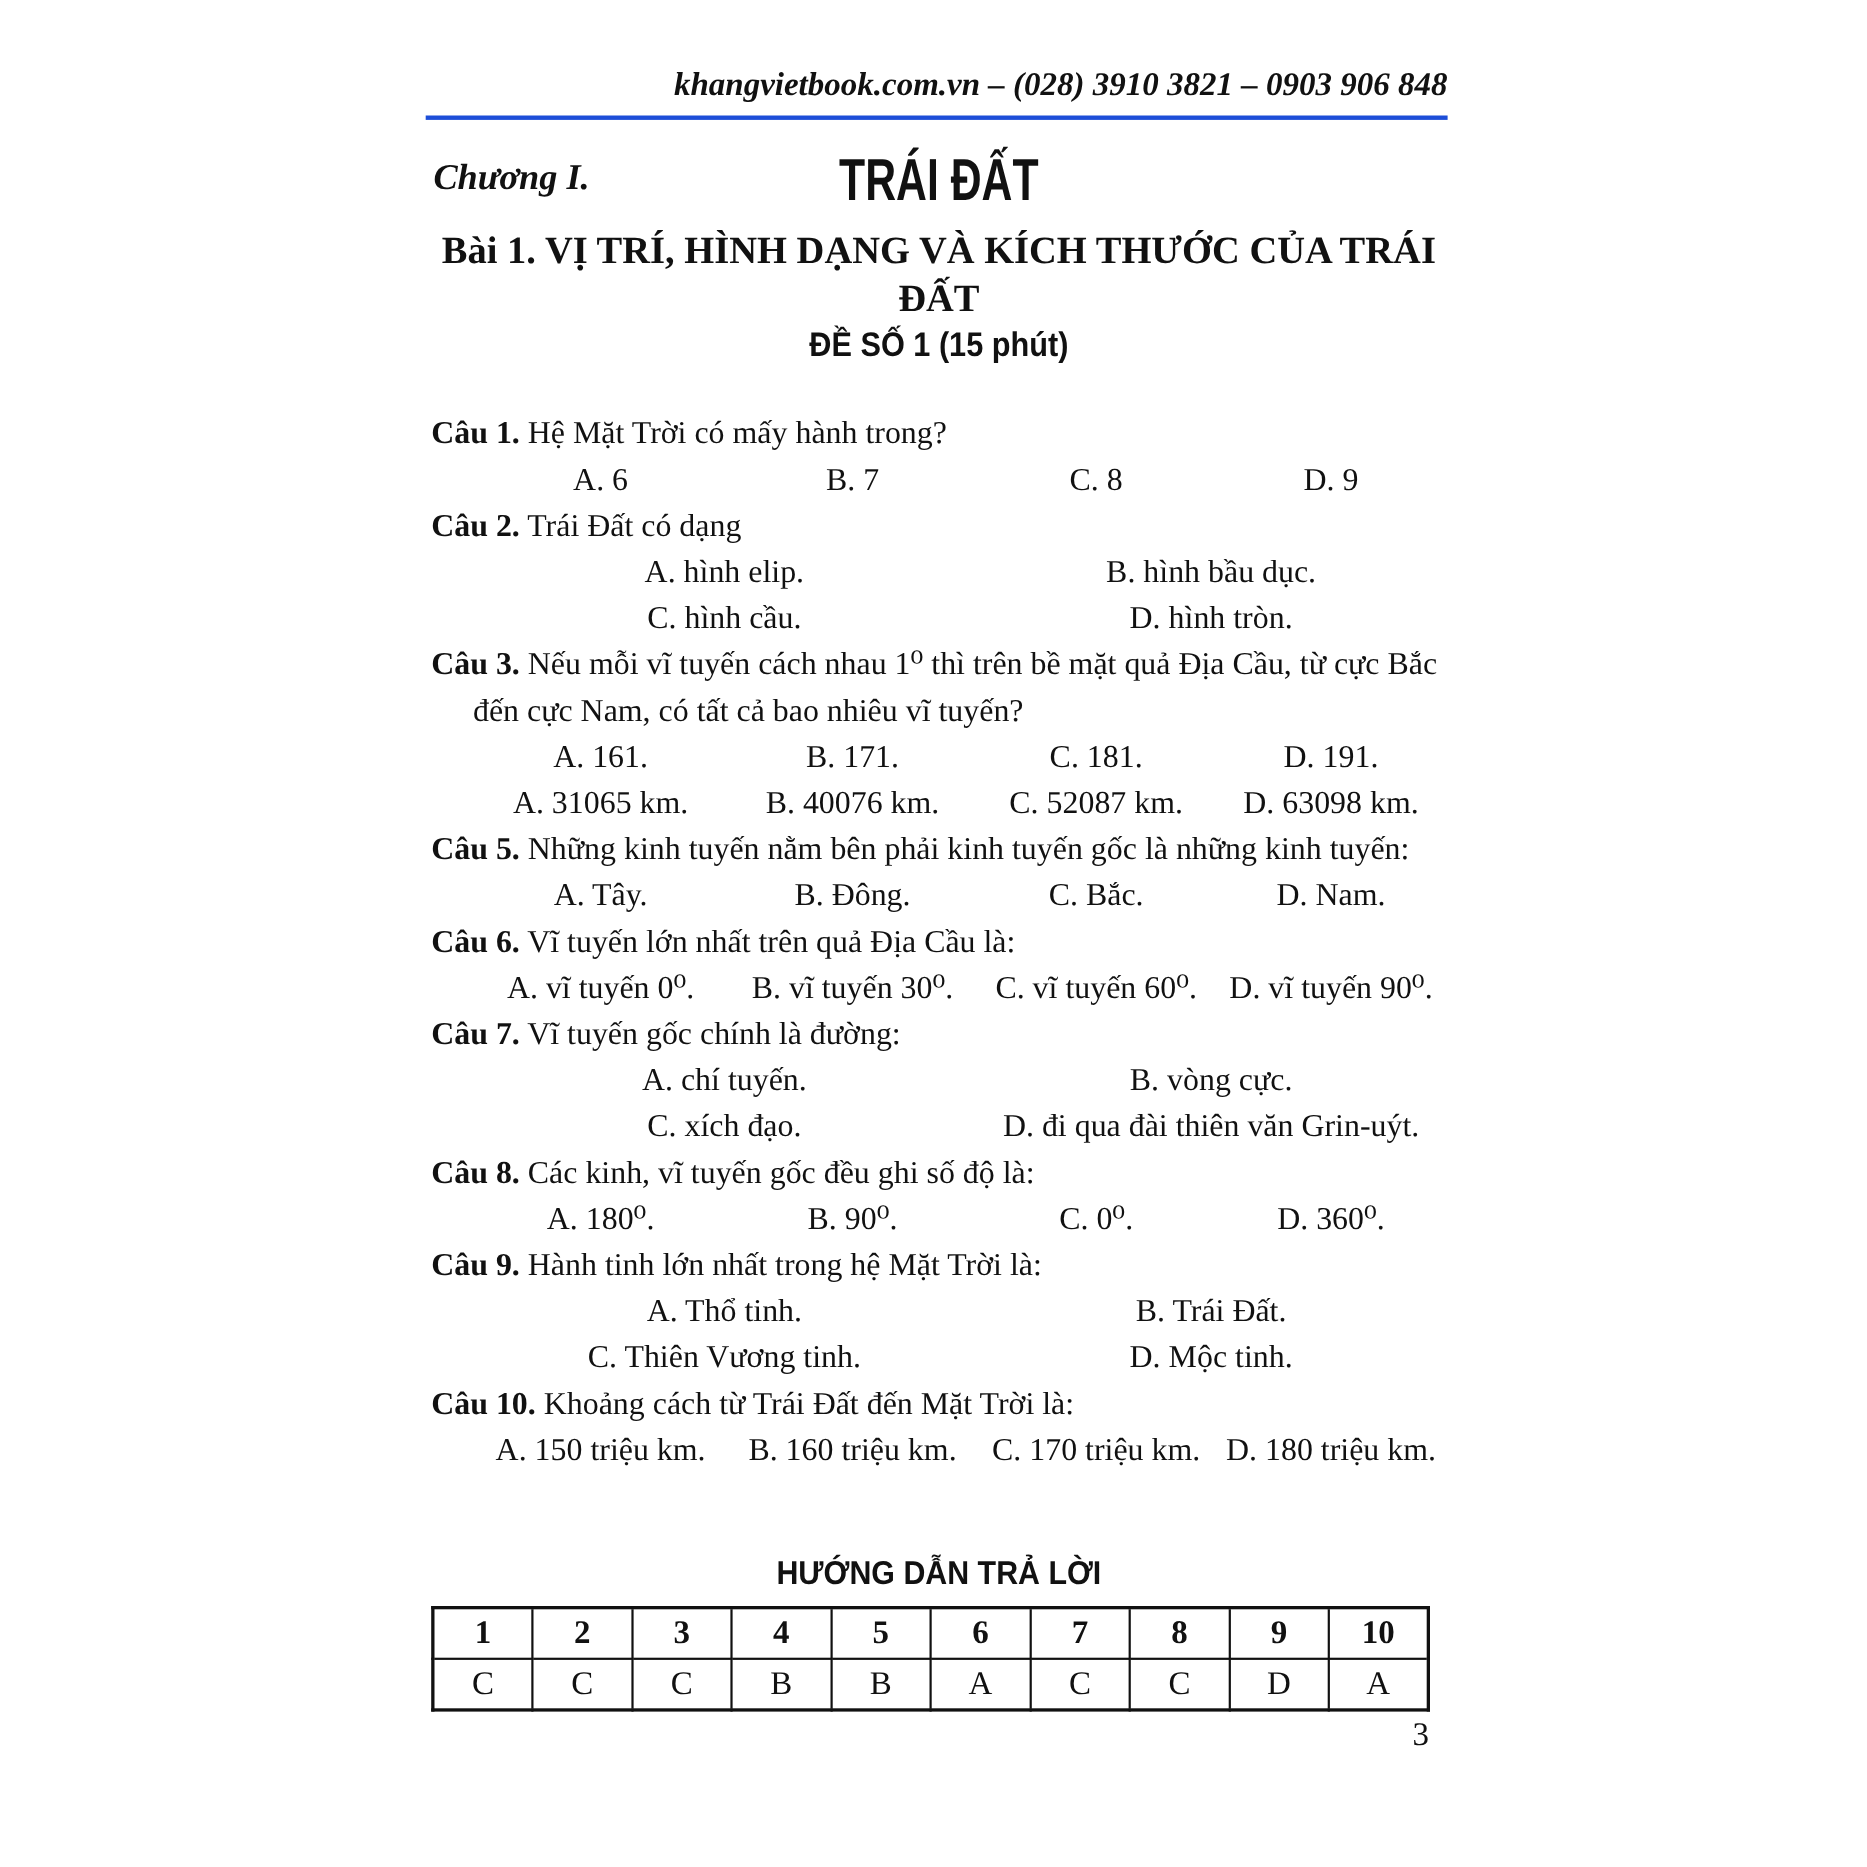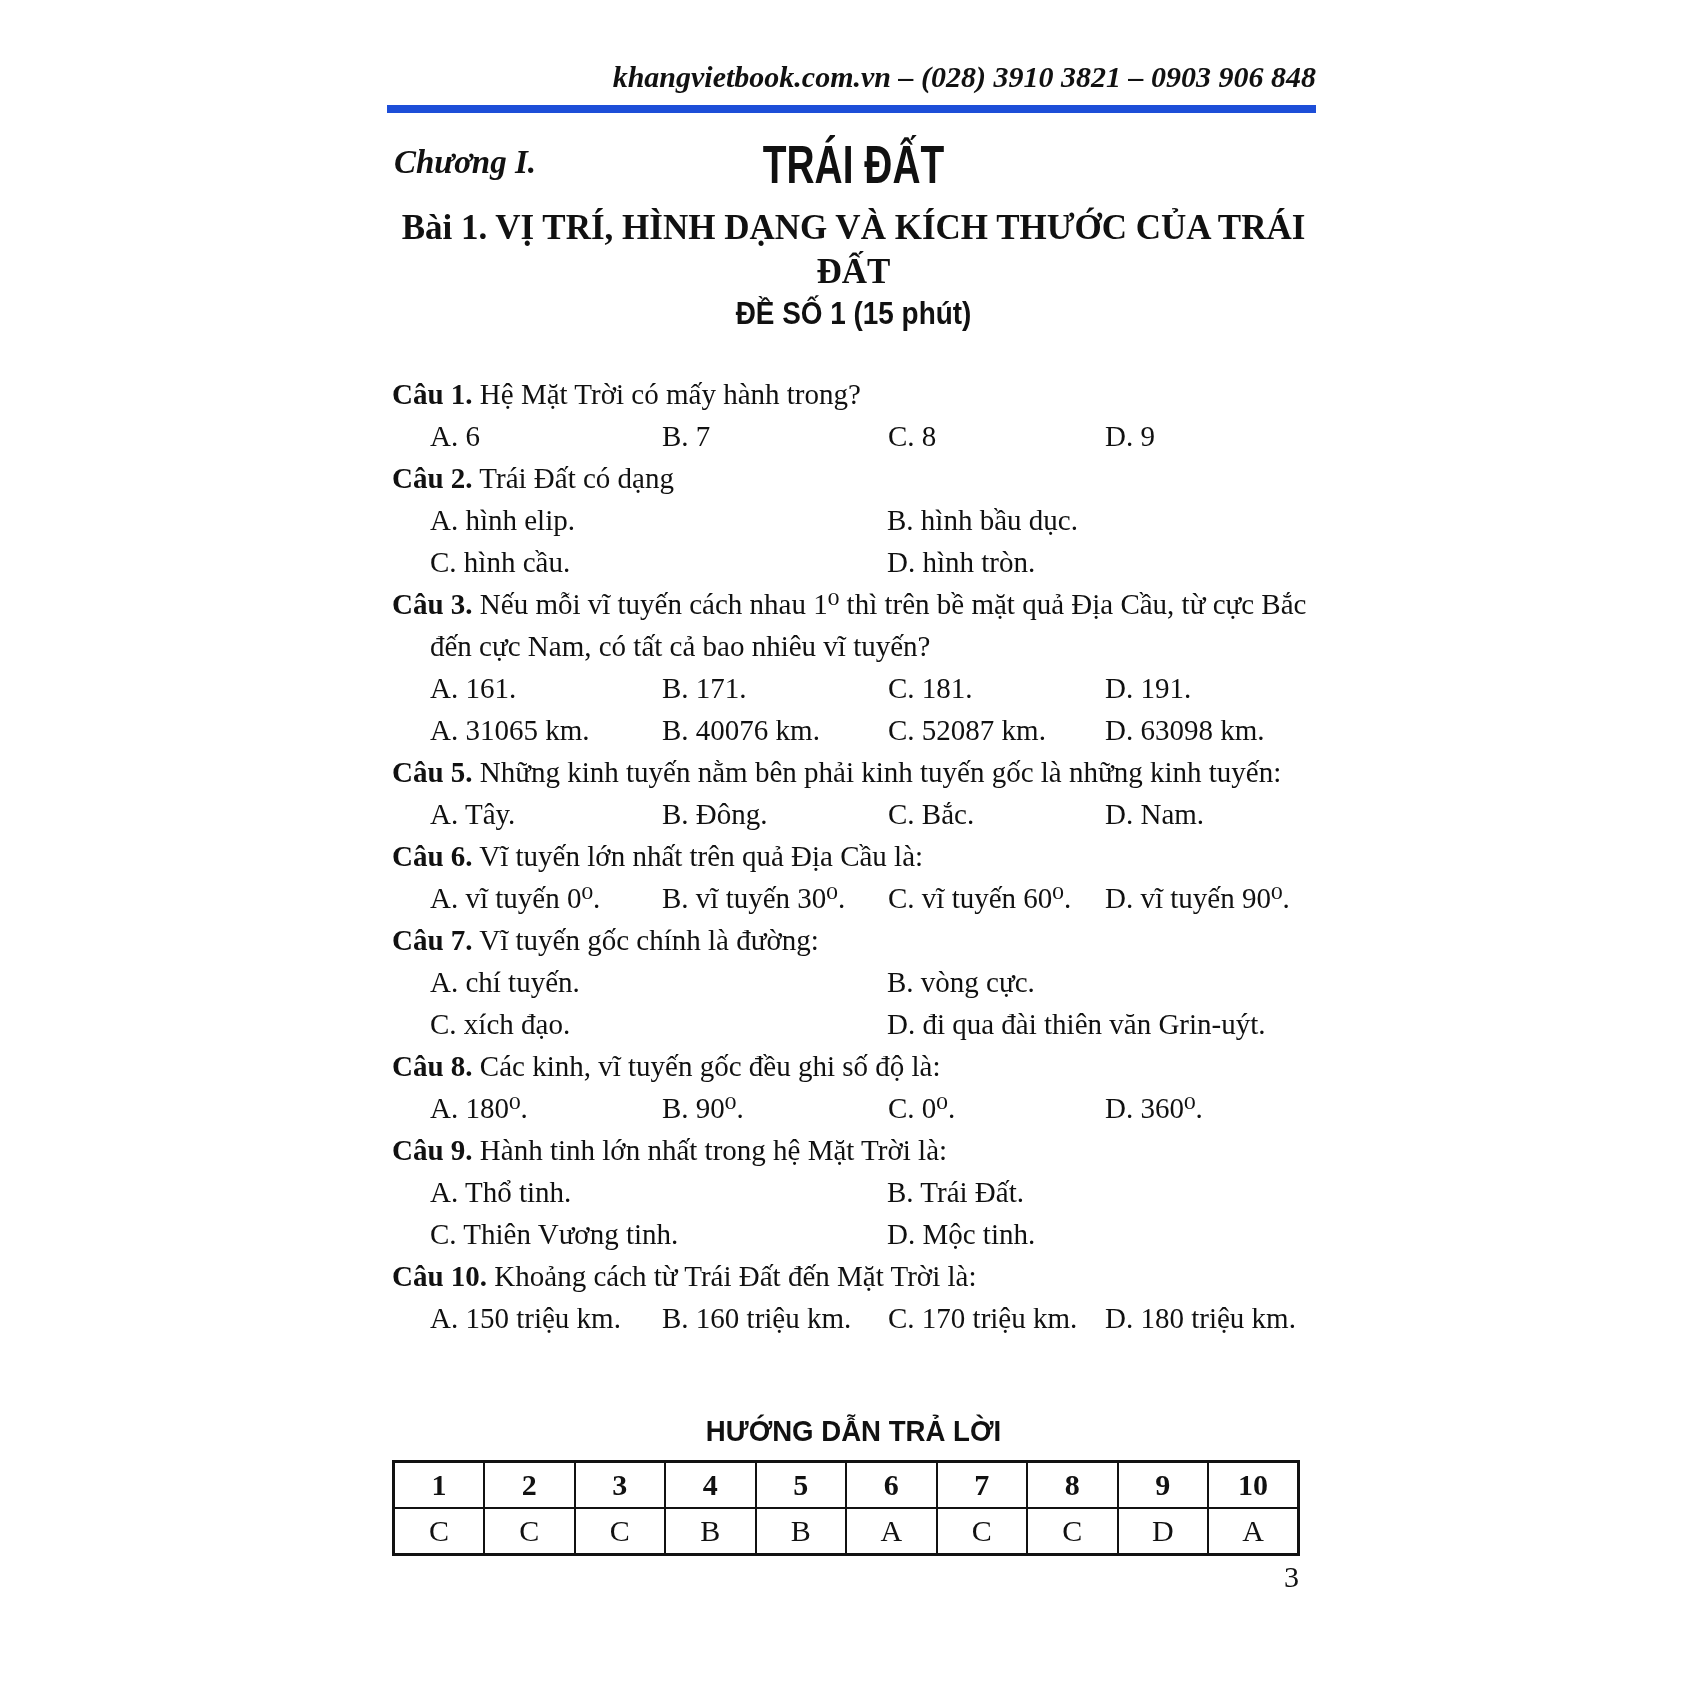--- a/index.html
+++ b/index.html
@@ -6,21 +6,21 @@
   body{
     width:1697px;height:1697px;position:relative;
     background:#ffffff;color:#111;
     font-family:"Liberation Serif","DejaVu Serif",serif;
     overflow:hidden;
   }
   .page-header{
     position:absolute;left:387px;top:60px;width:929px;
     text-align:right;font-style:italic;font-weight:600;
     font-size:30px;line-height:34px;
-    padding-bottom:11px;border-bottom:8px solid #1d4ed8;
+    padding-bottom:11px;border-bottom:4px solid #1d4ed8;
   }
   .chapter-row{position:absolute;left:392px;top:134px;width:923px;height:64px;}
   .chapter-label{
     position:absolute;left:2px;top:10px;
     font-style:italic;font-weight:bold;font-size:33px;
   }
   .chapter-title{
     text-align:center;font-family:"Liberation Sans","DejaVu Sans",sans-serif;
     font-weight:bold;font-size:54px;line-height:60px;
     transform:scaleX(0.72);transform-origin:center;
@@ -35,21 +35,21 @@
     text-align:center;font-family:"Liberation Sans","DejaVu Sans",sans-serif;
     font-weight:bold;font-size:31px;
     transform:scaleX(0.9);transform-origin:center;
   }
   .questions{
     position:absolute;left:392px;top:373px;width:923px;
     font-size:29px;line-height:42px;
   }
   .q-stem{margin:0;padding-left:38px;text-indent:-38px;}
   .q-label{font-weight:bold;}
-  .opts{display:grid;padding-left:38px;}
+  .opts{display:grid;padding-left:38px;text-align:center;}
   .opts.four{grid-template-columns:232px 226px 217px 1fr;}
   .opts.two{grid-template-columns:457px 1fr;}
   .opt{white-space:nowrap;}
   .answer-title{
     position:absolute;left:392px;top:1414px;width:923px;
     text-align:center;font-family:"Liberation Sans","DejaVu Sans",sans-serif;
     font-weight:bold;font-size:30px;
     transform:scaleX(0.92);transform-origin:center;
   }
   table.answer-table{

